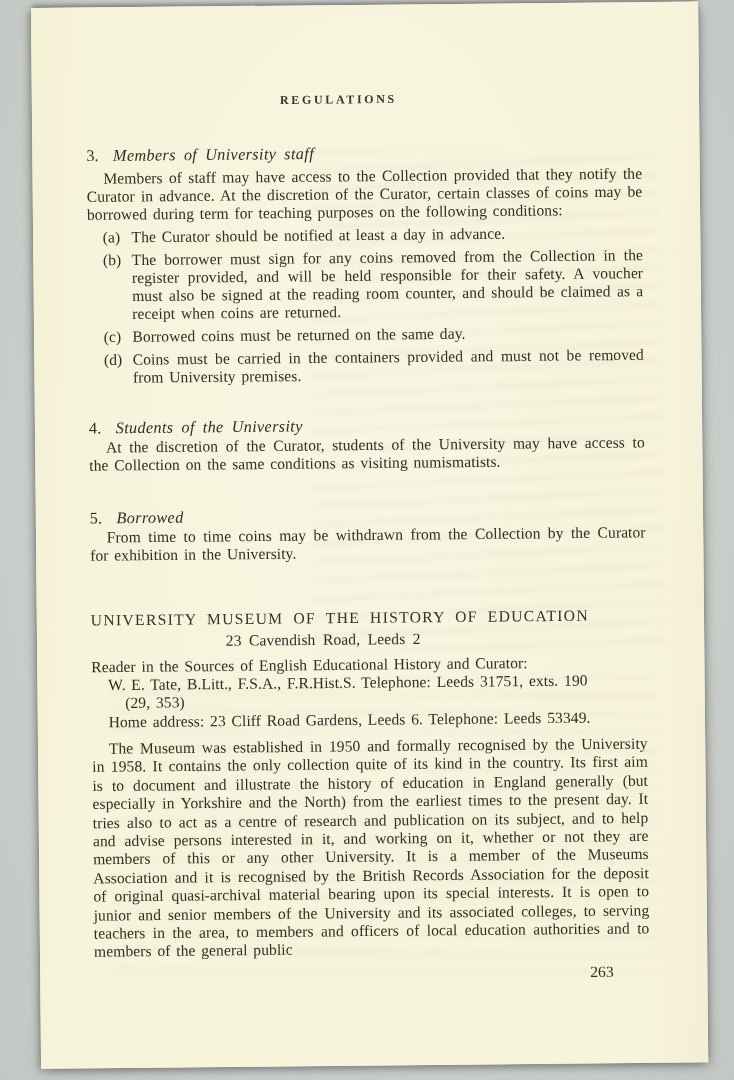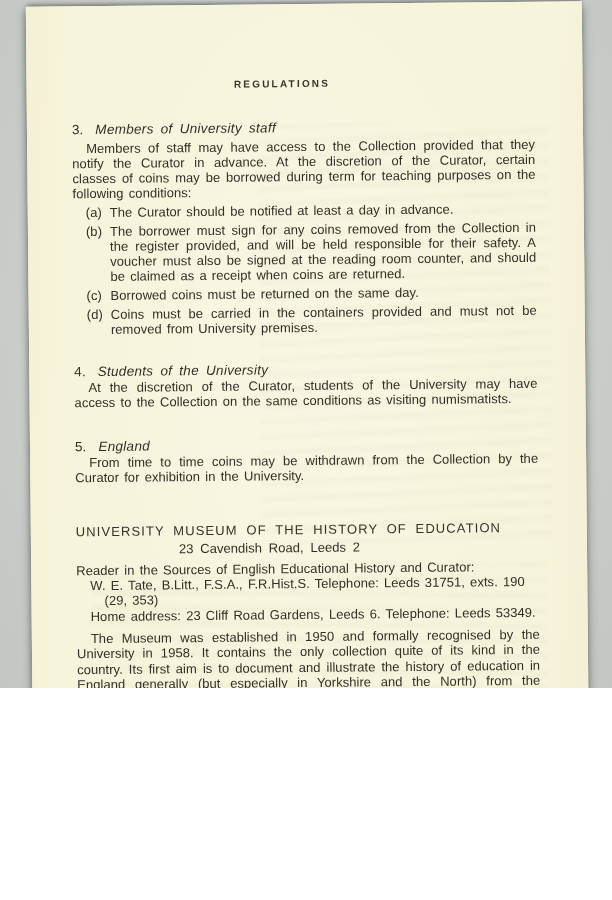--- a/index.html
+++ b/index.html
@@ -2,24 +2,24 @@
 <html><head>
 <meta charset="utf-8">
 <style>
   html, body {
     margin: 0;
     padding: 0;
   }
   .stage {
     position: relative;
     width: 612px;
-    height: 688px;
+    height: 900px;
     overflow: hidden;
     background: radial-gradient(ellipse at 50% 45%, #d2d5d1 0%, #cbcfcc 55%, #c3c7c4 100%);
-    font-family: Liberation Sans, sans-serif;
+    font-family: Liberation Serif, serif;
   }
   .page {
     position: absolute;
     left: 30px;
     top: 4px;
     width: 556px;
     height: 884px;
     background:
       radial-gradient(ellipse at 50% 40%, rgba(255,255,255,0.20) 0%, rgba(255,255,255,0) 60%),
       linear-gradient(92deg, #f3f0d4 0%, #f7f4dc 8%, #f7f4dc 90%, #f2efd5 100%);
@@ -181,21 +181,21 @@
 
       <section>
         <h3 class="sec-head sec4-head">
           <span class="sec-num">4.</span><span class="sec-title">Students of the University</span>
         </h3>
         <p class="body indent sec4-para">At the discretion of the Curator, students of the University may have access to the Collection on the same conditions as visiting numismatists.</p>
       </section>
 
       <section>
         <h3 class="sec-head sec5-head">
-          <span class="sec-num">5.</span><span class="sec-title">England</span>
+          <span class="sec-num">5.</span><span class="sec-title">Borrowed</span>
         </h3>
         <p class="body indent sec5-para">From time to time coins may be withdrawn from the Collection by the Curator for exhibition in the University.</p>
       </section>
 
       <section>
         <div class="mus-title">UNIVERSITY MUSEUM OF THE HISTORY OF EDUCATION</div>
         <div class="mus-address">23 Cavendish Road, Leeds 2</div>
         <div class="mus-reader">Reader in the Sources of English Educational History and Curator:</div>
         <div class="mus-curator">W. E. Tate, B.Litt., F.S.A., F.R.Hist.S.  Telephone: Leeds 31751, exts. 190</div>
         <div class="mus-curator mus-curator-cont">(29, 353)</div>

